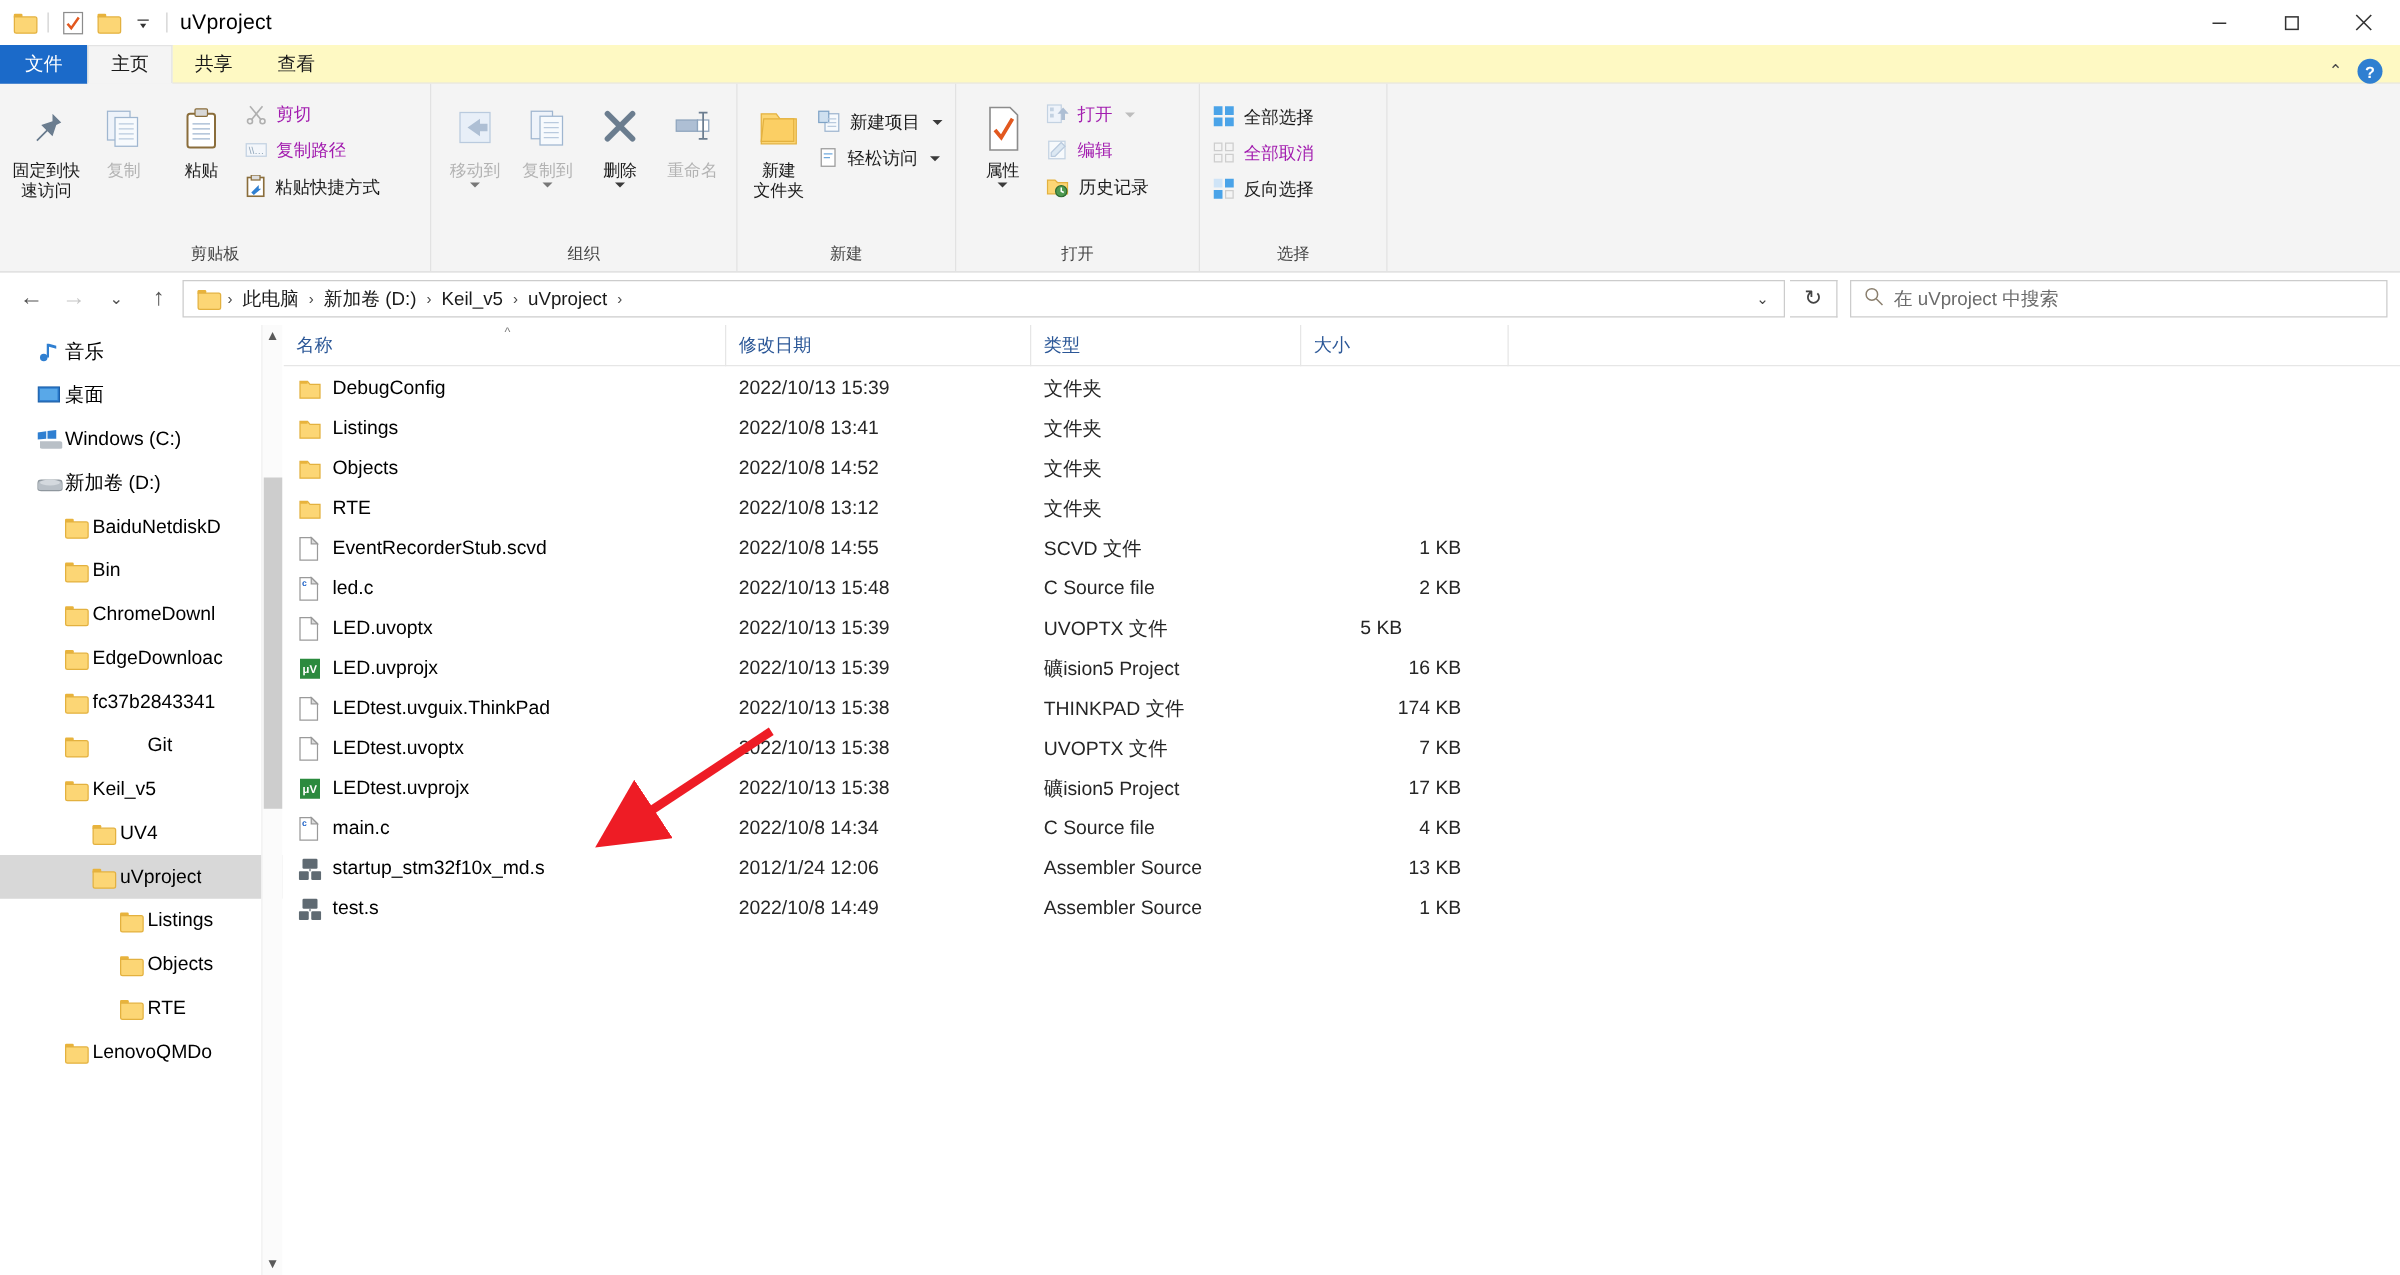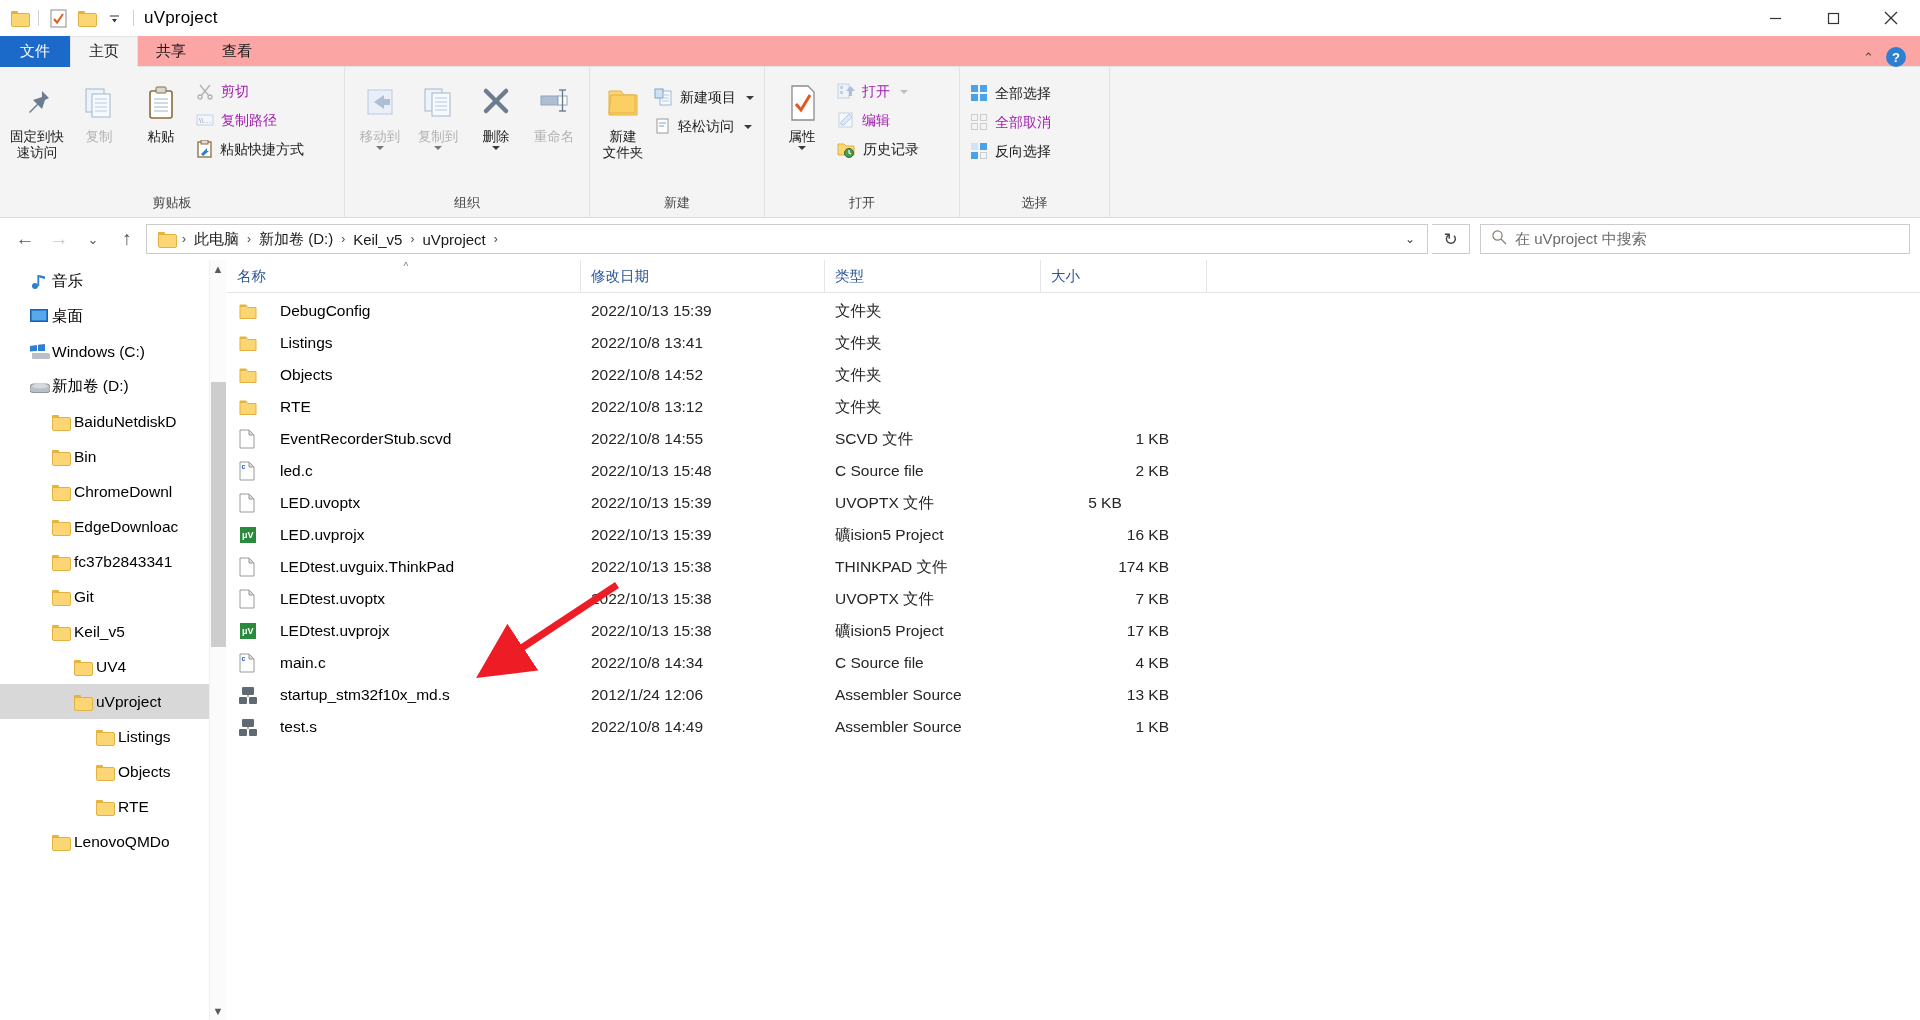--- a/index.html
+++ b/index.html
@@ -17,21 +17,21 @@
   
   .titlebar { height: 36px; display: flex; align-items: center; background: #ffffff; padding-left: 6px; flex: none; }
   .qat { display: flex; align-items: center; gap: 2px; }
   .qat-btn { width: 26px; height: 26px; display: flex; align-items: center; justify-content: center; }
   .vsep { width: 1px; height: 16px; background: #d0d0d0; margin: 0 4px; }
   .title-text { font-size: 17px; color: #000; margin-left: 6px; letter-spacing: .2px; }
   .caption-btns { margin-left: auto; display: flex; height: 36px; }
   .cap-btn { width: 58px; height: 36px; display: flex; align-items: center; justify-content: center; }
 
   
-  .tabs { height: 31px; display: flex; align-items: flex-end; background: #fca5a5; flex: none; position: relative; }
+  .tabs { height: 31px; display: flex; align-items: flex-end; background: #fef9c3; flex: none; position: relative; }
   .tabs:after { content:""; position:absolute; left:0; right:0; bottom:0; height:1px; background:#e3e3e3; }
   .tab { height: 31px; padding: 0 18px; display: flex; align-items: center; font-size: 15px; color: #1a1a1a; position: relative; z-index: 2; }
   .tab.file { background: #1b6ac9; color: #fff; padding: 0 20px; }
   .tab.active { background: #f4f4f4; border: 1px solid #e3e3e3; border-bottom-color: #f4f4f4; }
   .tabs-right { margin-left: auto; display: flex; align-items: center; gap: 12px; padding-right: 14px; z-index:2; }
   .chev-up { color: #4a4a4a; font-size: 13px; }
   .help-icon { width: 20px; height: 20px; border-radius: 50%; background: #2f7fd1; color: #fff; font-size: 13px; display: flex; align-items: center; justify-content: center; font-weight: bold; }
 
   
   .ribbon { height: 151px; background: #f4f4f4; border-bottom: 1px solid #dcdcdc; display: flex; flex: none; position: relative; }
@@ -77,21 +77,21 @@
   .nav-scroll .arrow { height: 18px; display: flex; align-items: center; justify-content: center; color: #5a5a5a; font-size: 11px; }
   .nav-scroll .arrow.bot { position: absolute; bottom: 0; left: 0; right: 0; }
   .nav-thumb { position: absolute; left: 1px; width: 15px; background: #cdcdcd; }
 
   .listpane { flex: 1; min-width: 0; display: flex; flex-direction: column; }
   .colhead { height: 33px; display: flex; align-items: center; border-bottom: 1px solid #e6e6e6; font-size: 14.5px; color: #2b5797; flex: none; position: relative; }
   .col { height: 33px; display: flex; align-items: center; padding-left: 10px; border-right: 1px solid #e6e6e6; position: relative; }
   .sortmark { position: absolute; top: 1px; left: 50%; color: #7a7a7a; font-size: 10px; }
   .rows { flex: 1; overflow: hidden; padding-top: 2px; }
   .row { height: 32px; display: flex; align-items: center; font-size: 15.5px; color: #000; }
-  .cname { display: flex; align-items: center; gap: 23px; padding-left: 12px; white-space: nowrap; }
+  .cname { display: flex; align-items: center; gap: 9px; padding-left: 12px; white-space: nowrap; }
   .cdate, .ctype { color: #262626; padding-left: 10px; }
   .csize { text-align: right; padding-right: 12px; color: #262626; }
 
   
   .ficon { width: 18px; height: 20px; position: relative; flex: none; }
 
   
   .statusbar { height: 34px; border-top: 1px solid #e4e4e4; display: flex; align-items: center; background: #f6f6f6; flex: none; padding: 0 10px; }
   .status-text { font-size: 14px; color: #1a1a1a; padding-right: 12px; border-right: 1px solid #dcdcdc; }
   .view-btns { margin-left: auto; display: flex; gap: 4px; align-items: center; }
@@ -541,21 +541,21 @@
               <span class="folder"></span>
             </span>
             <span class="tlabel">EdgeDownloac</span>
           </div>
           <div class="tnode" style="padding-left: 52px;">
             <span style="display: inline-flex; align-items: center; width: 22px; flex: 0 0 auto;">
               <span class="folder"></span>
             </span>
             <span class="tlabel">fc37b2843341</span>
           </div>
-          <div class="tnode" style="padding-left: 52px;">
+          <div class="tnode" style="padding-left: 52px; gap: 44px;">
             <span style="display: inline-flex; align-items: center; width: 22px; flex: 0 0 auto;">
               <span class="folder"></span>
             </span>
             <span class="tlabel">Git</span>
           </div>
           <div class="tnode" style="padding-left: 52px;">
             <span style="display: inline-flex; align-items: center; width: 22px; flex: 0 0 auto;">
               <span class="folder"></span>
             </span>
             <span class="tlabel">Keil_v5</span>

